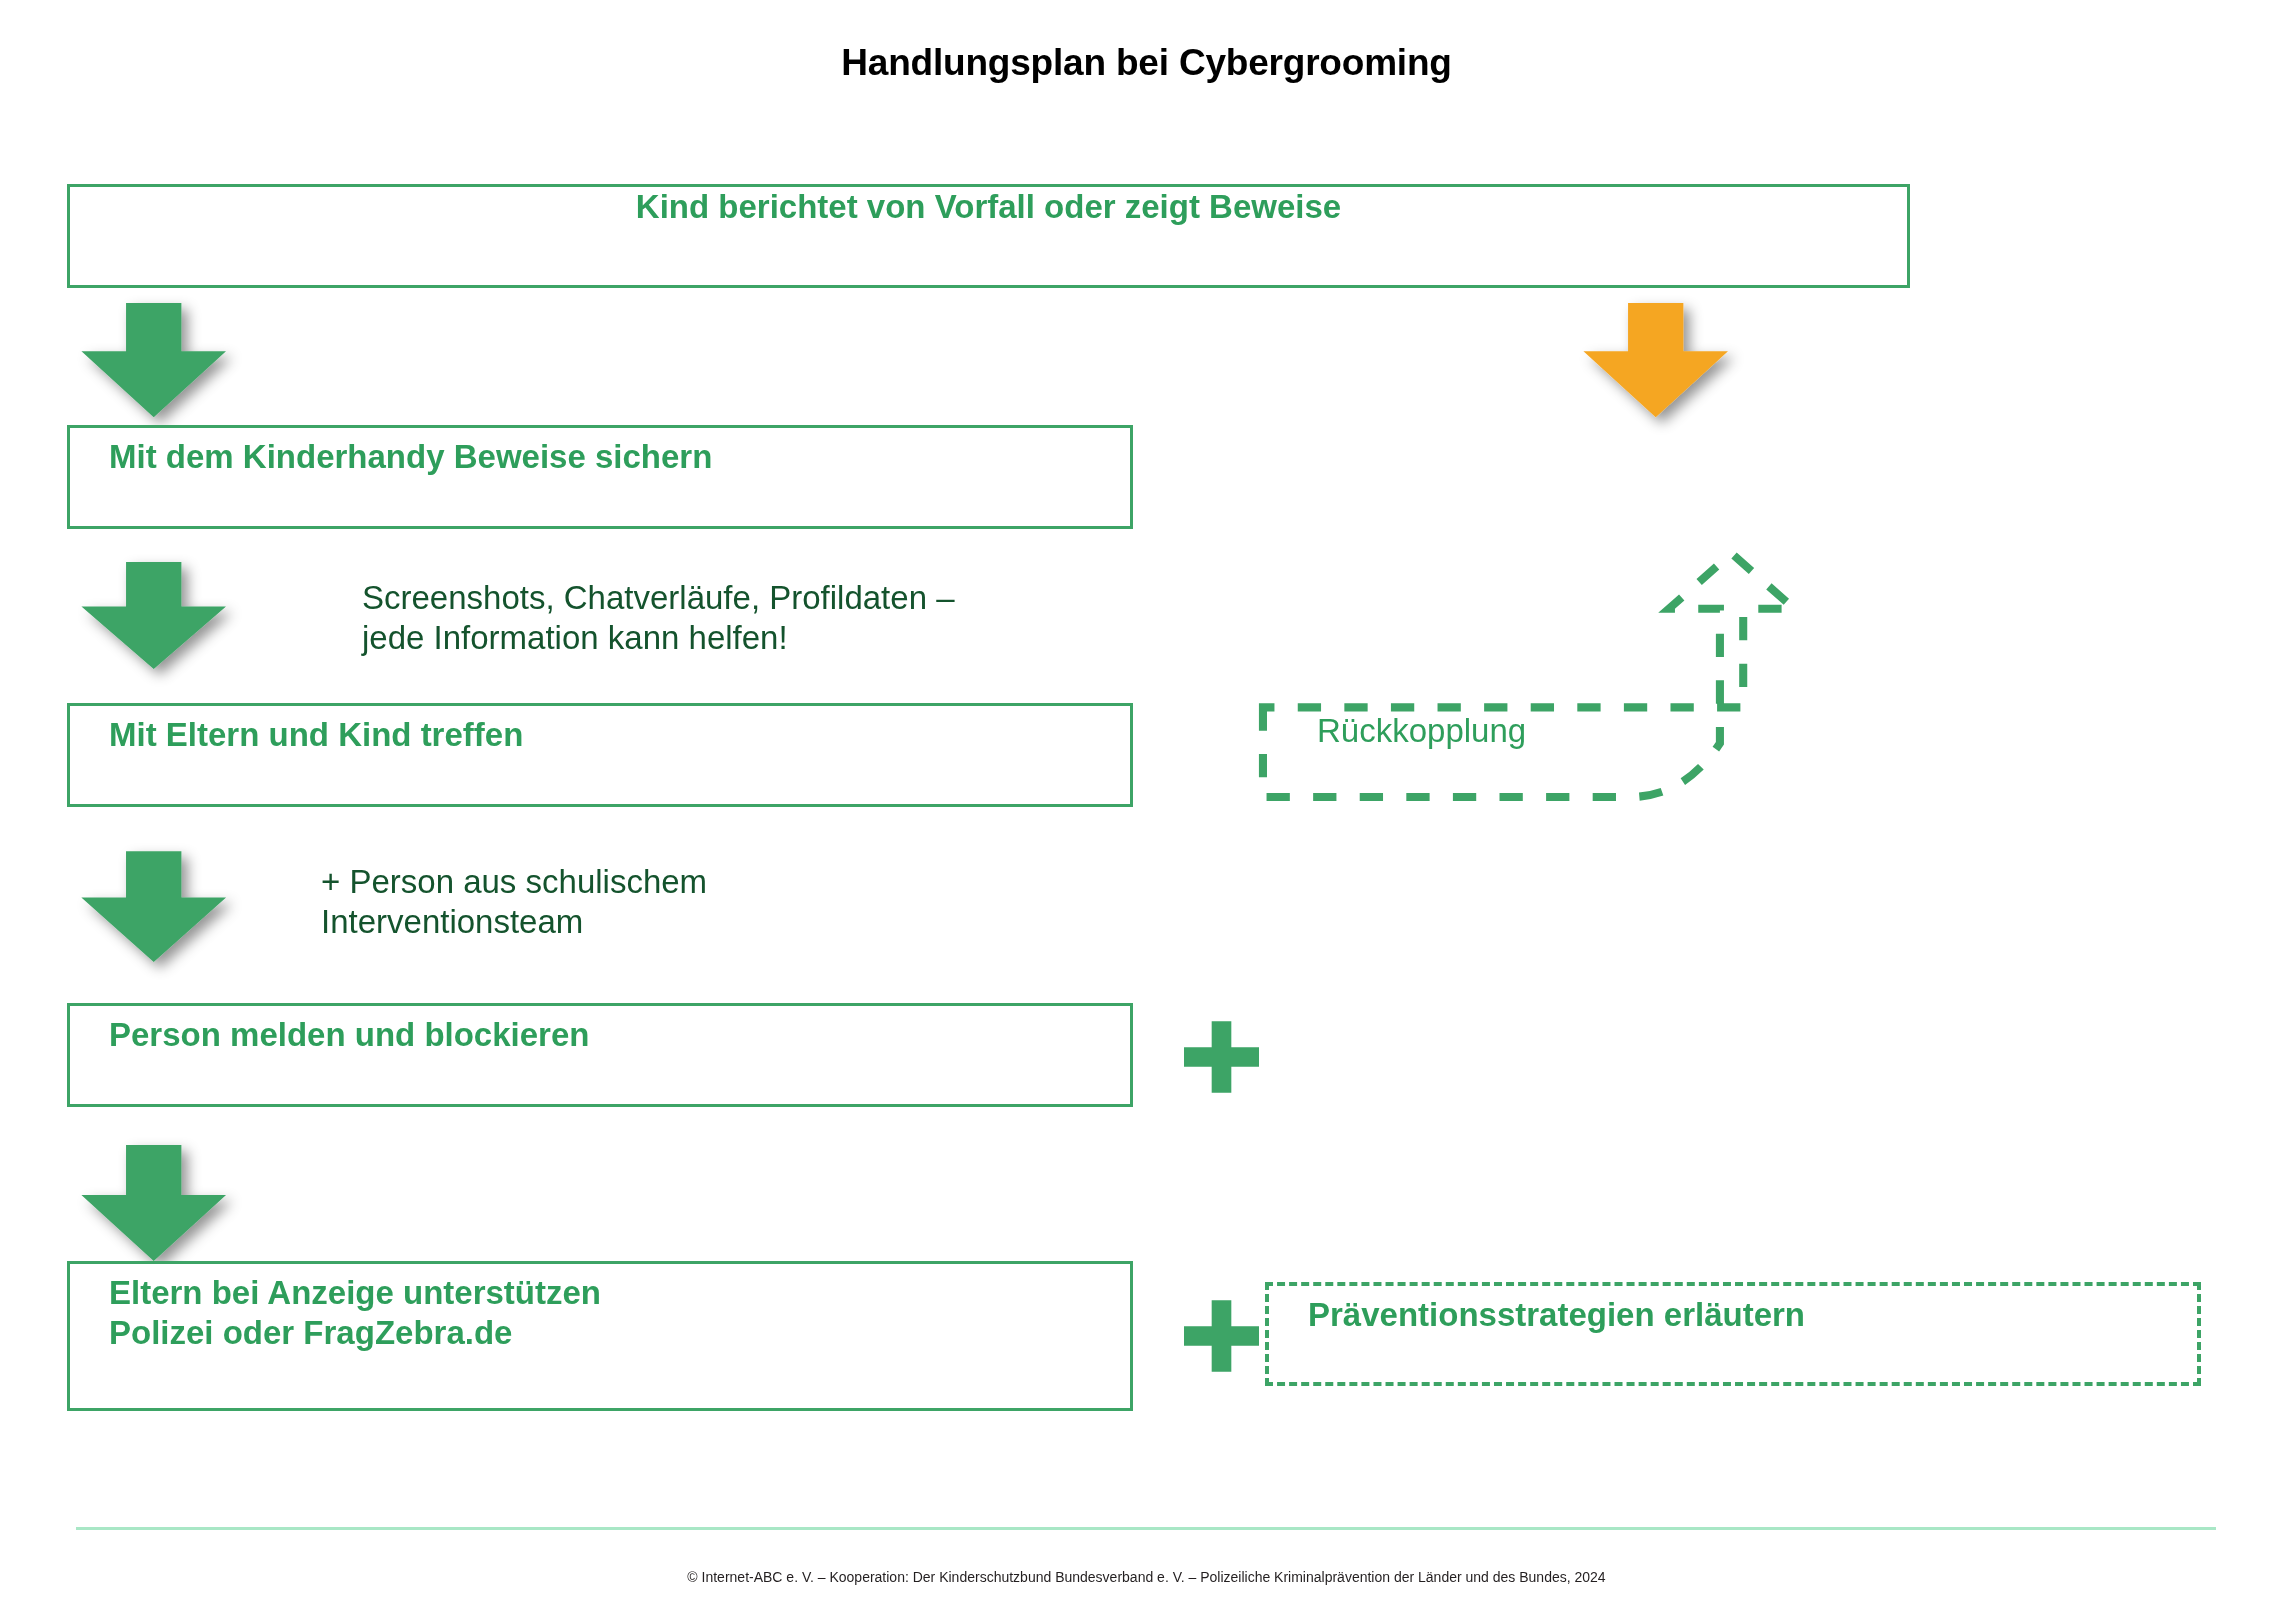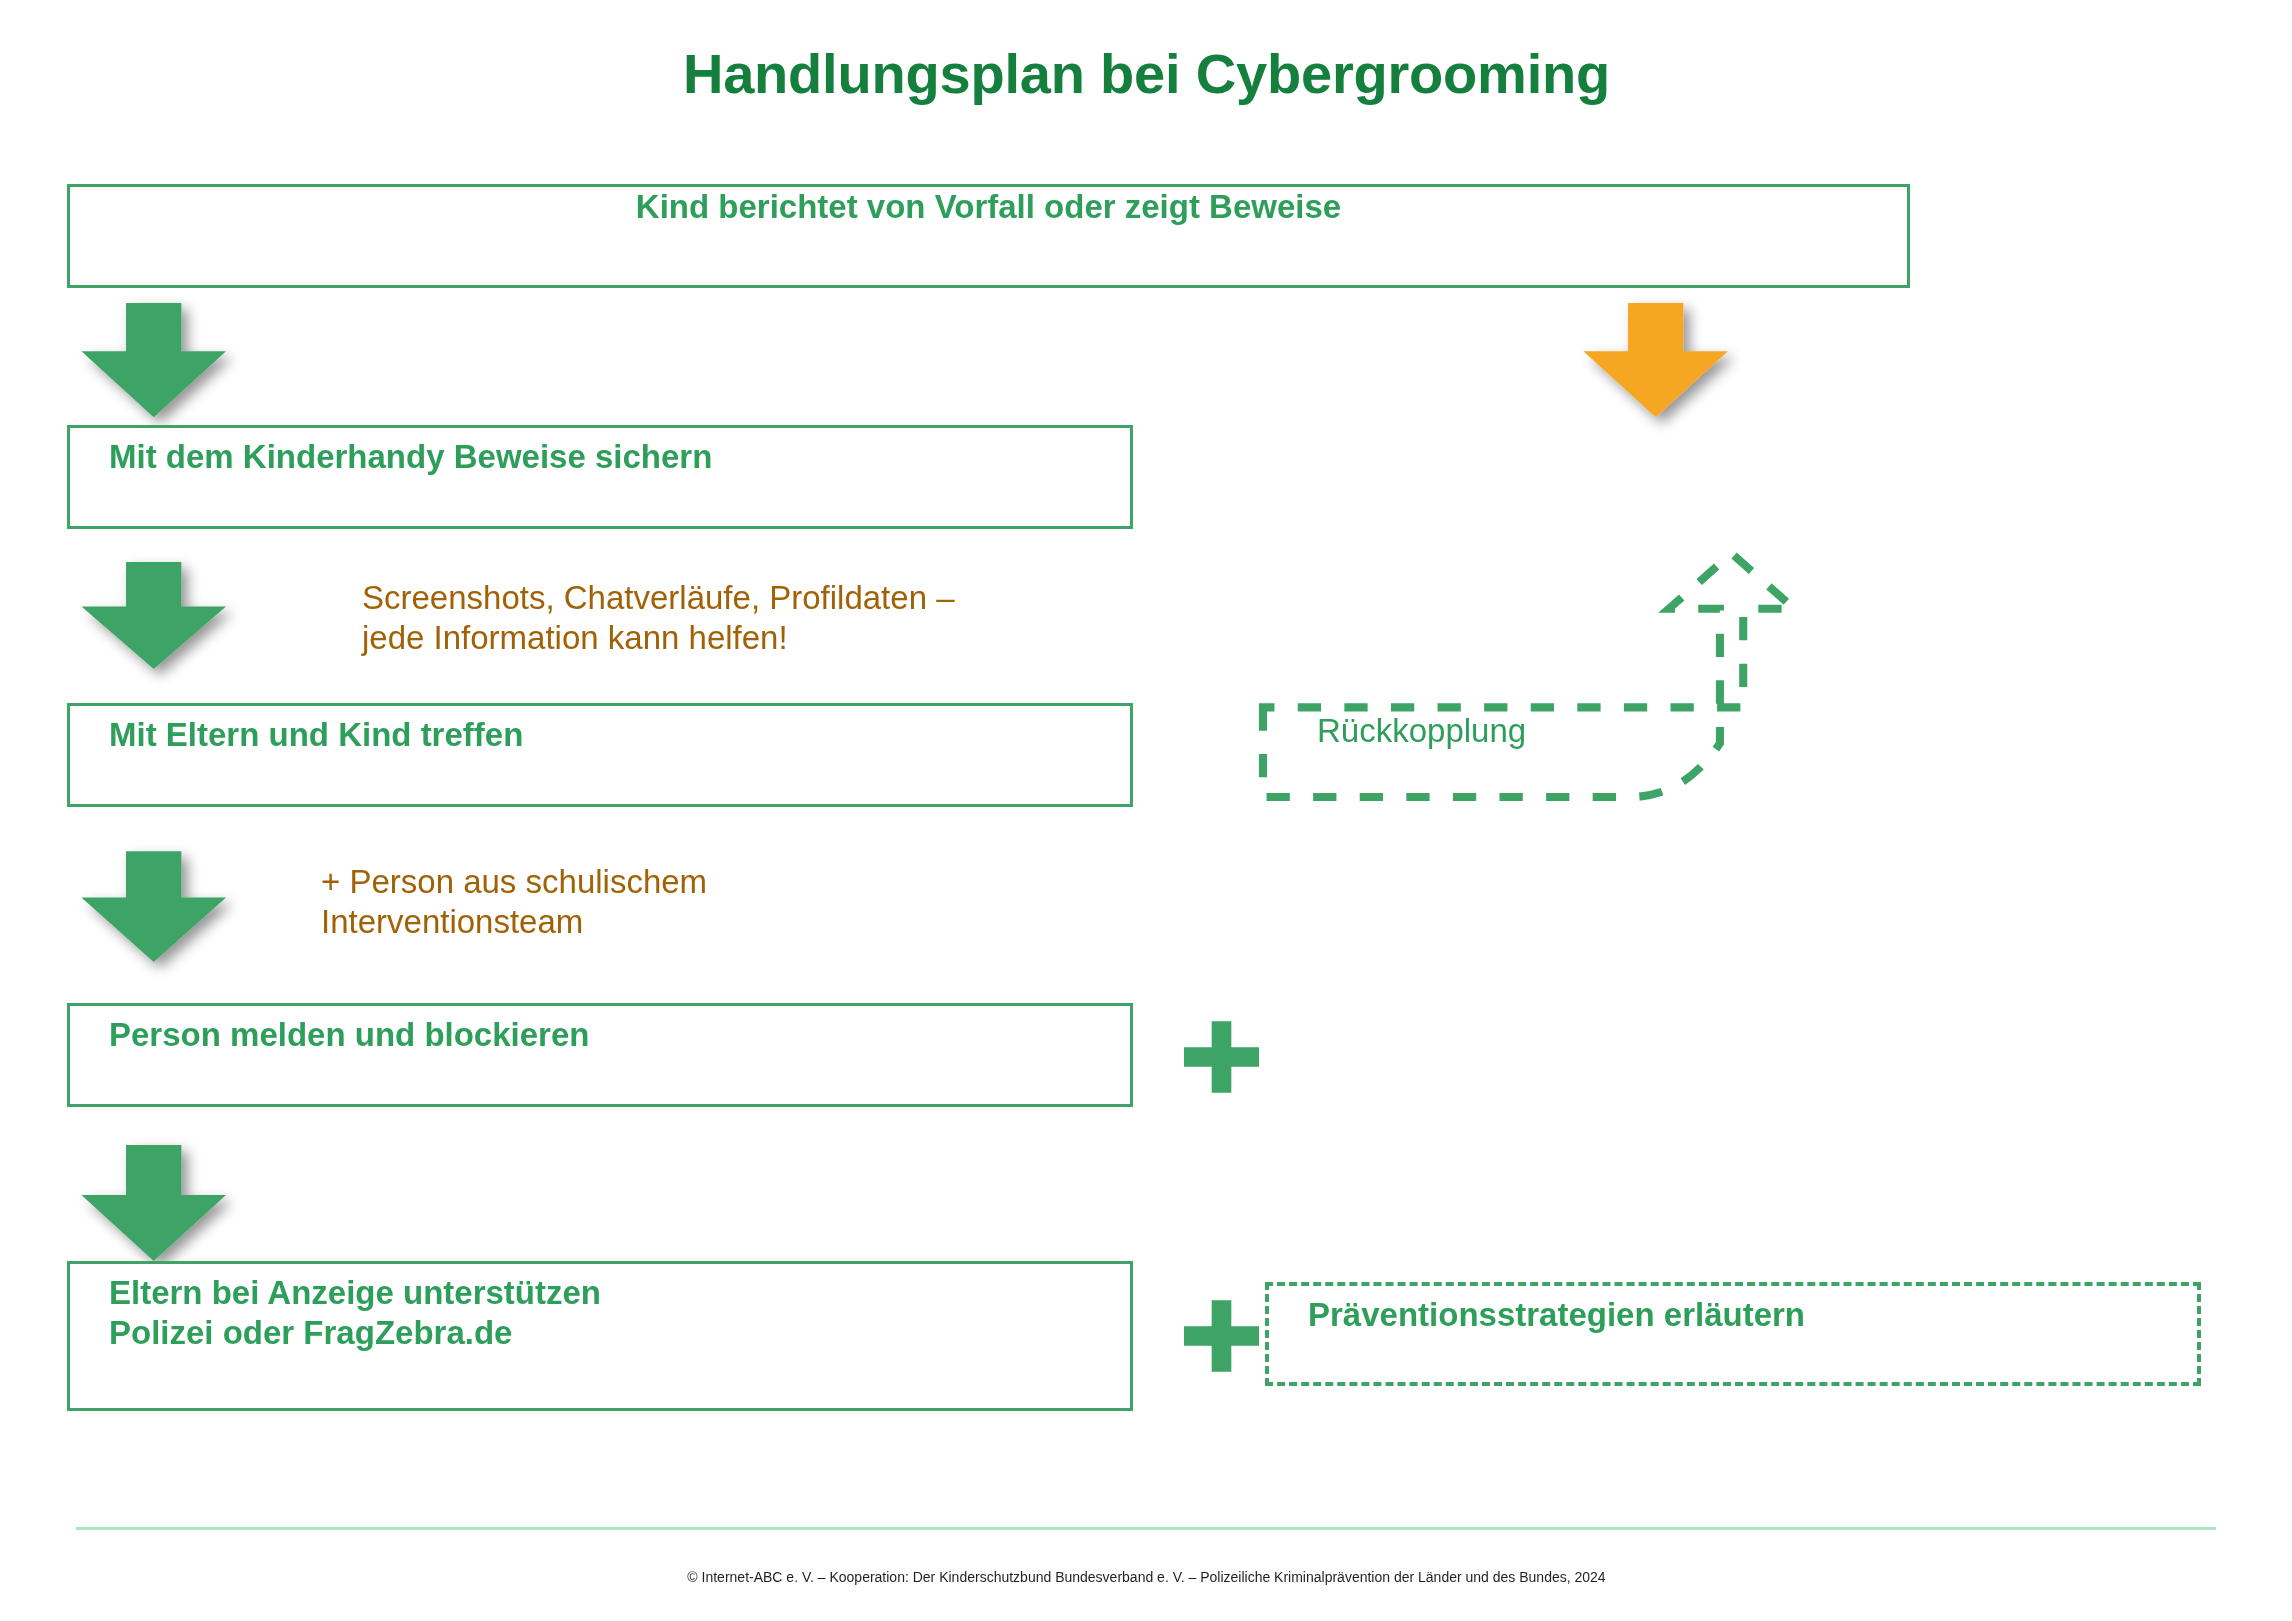--- a/index.html
+++ b/index.html
@@ -26,24 +26,24 @@
     background: #ffffff;
   }
 
   
   #page-title {
     position: absolute;
     left: 0;
     top: 43px;
     width: 2293px;
     text-align: center;
-    font-size: 56px;
+    font-size: 37px;
     font-weight: 700;
     letter-spacing: -0.2px;
-    color: #15803d;
+    color: #000000;
     font-family: "Liberation Sans", "DejaVu Sans", sans-serif;
     line-height: 1.1;
     white-space: nowrap;
   }
 
   
   .box {
     position: absolute;
     box-sizing: border-box;
     display: flex;
@@ -81,21 +81,21 @@
   }
 
   .box .box-label.pad-left { padding-left: 39px; margin-top: 9px; }
 
   
   .note {
     position: absolute;
     font-size: 33px;
     font-weight: 400;
     line-height: 1.20;
-    color: #a16207;
+    color: #14532d;
     white-space: pre-line;
   }
 
   
   .arrow-down {
     position: absolute;
   }
   .arrow-down svg { display: block; overflow: visible; }
 
   

